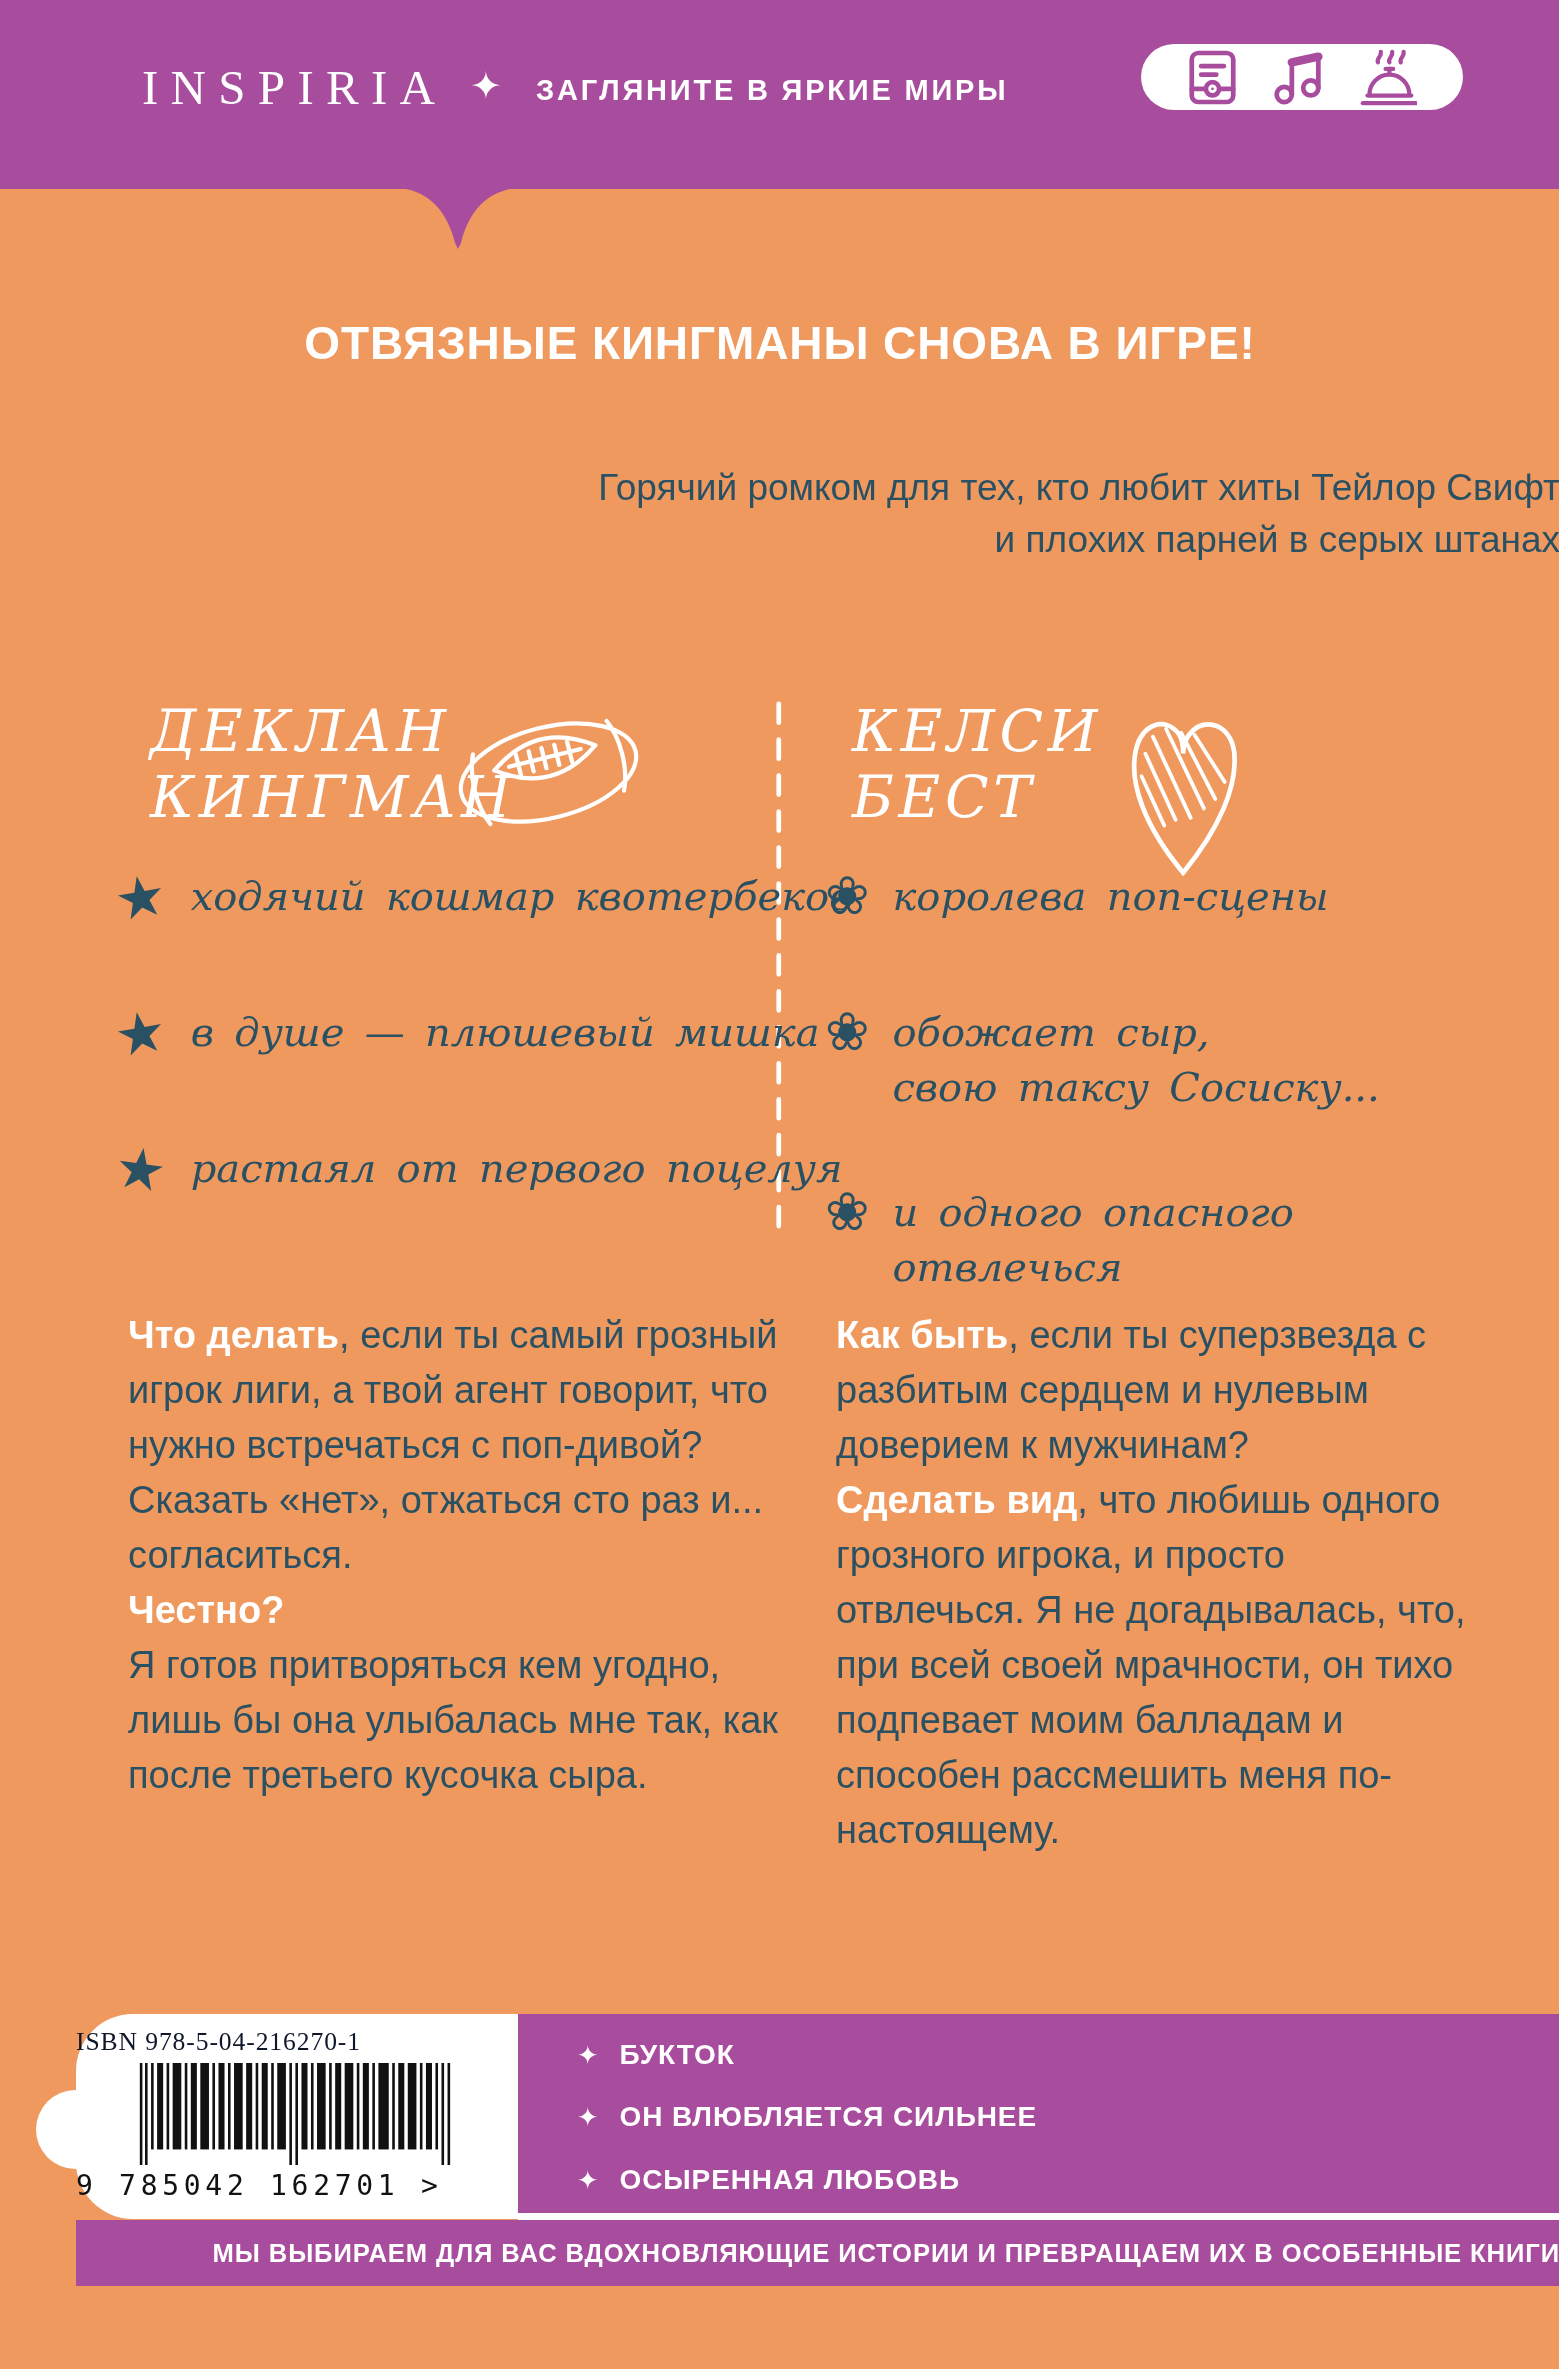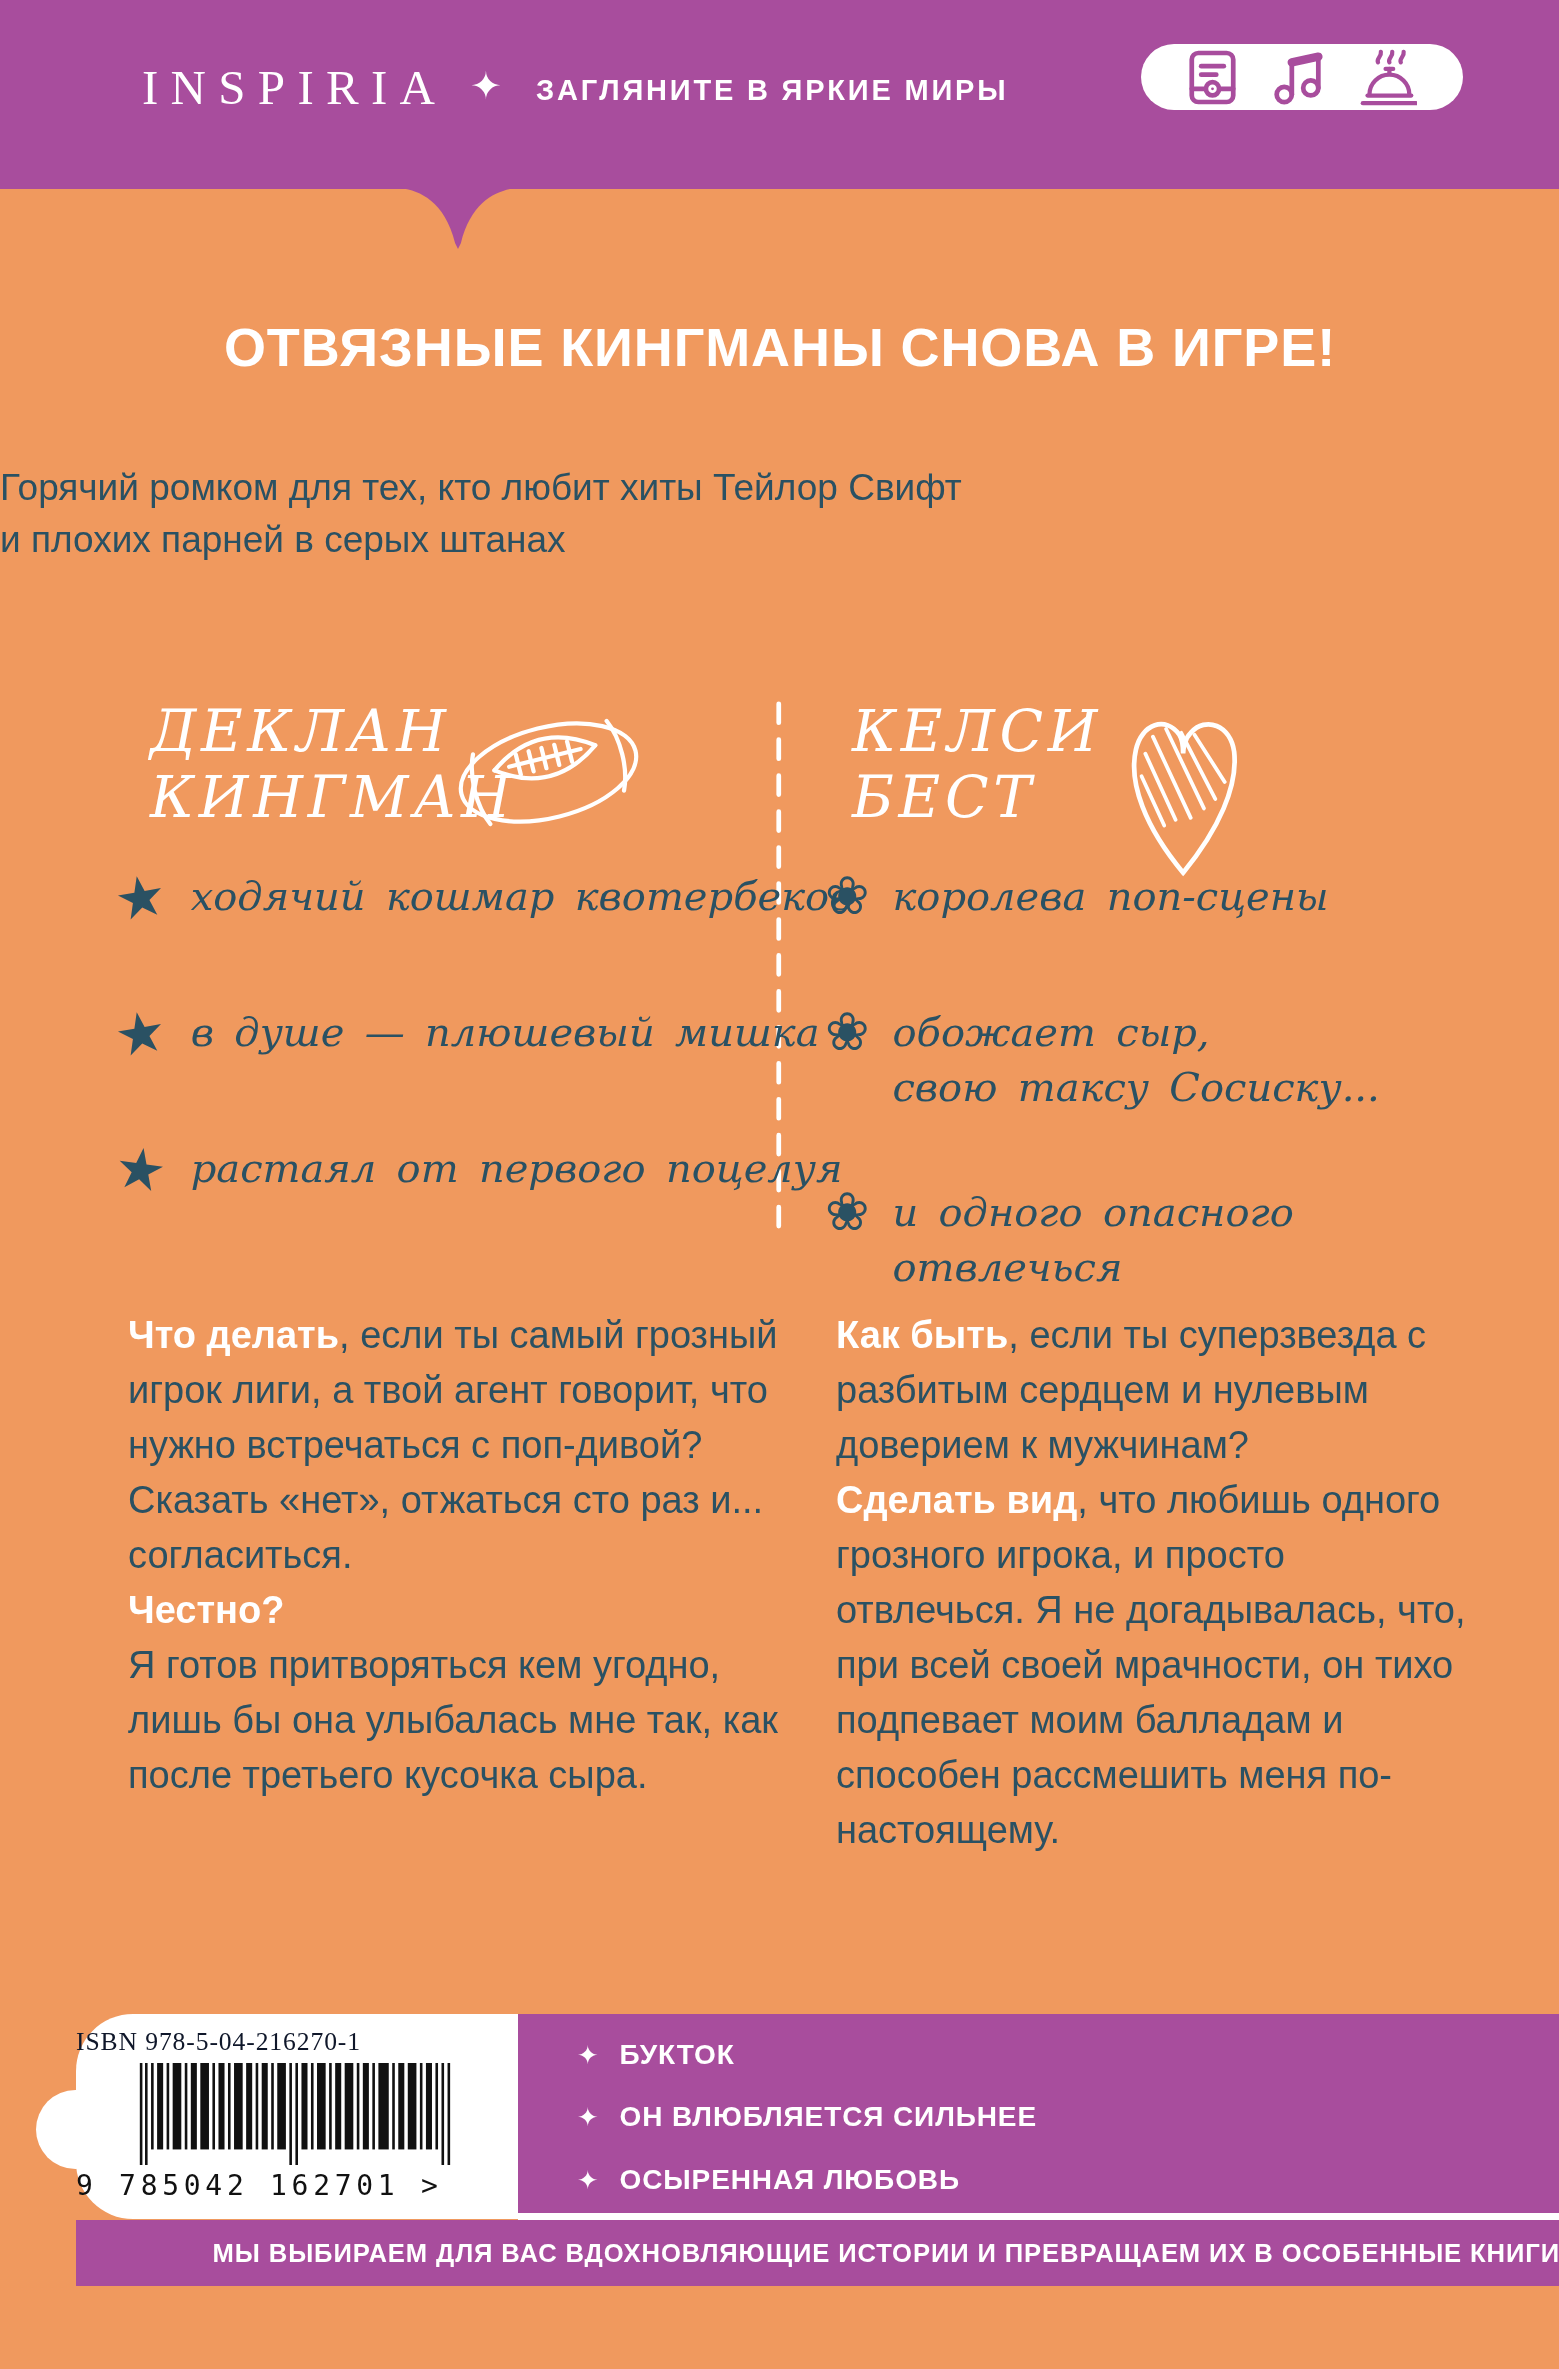--- a/index.html
+++ b/index.html
@@ -12,22 +12,22 @@
   .logo{left:142px;top:59px;color:#fff;font-family:"Liberation Serif",serif;
         font-size:49px;font-weight:400;letter-spacing:12.3px;}
   .hdr-sparkle{left:470px;top:64px;color:#fff;font-size:38px;font-family:"DejaVu Sans",sans-serif;}
   .tagline{left:536px;top:74px;color:#fff;font-size:29px;font-weight:700;letter-spacing:2.8px;}
   .pill{left:1141px;top:44px;width:322px;height:66px;background:#fff;border-radius:33px;
         display:flex;align-items:center;justify-content:center;gap:34px;}
   .pill svg{display:block;}
 
   
   .title{left:0;top:316px;width:1560px;text-align:center;color:#fff;
-         font-size:54px;font-weight:800;letter-spacing:0.9px;}
-  .subtitle{left:0;top:462px;width:1560px;text-align:left;color:#2A5163;
+         font-size:46px;font-weight:800;letter-spacing:0.9px;}
+  .subtitle{left:0;top:462px;width:1560px;text-align:right;color:#2A5163;
             font-size:37px;line-height:52px;font-weight:400;}
 
   
   .hand{font-family:"DejaVu Serif",serif;font-style:italic;}
   .profile-name{color:#fff;font-size:57px;line-height:66px;letter-spacing:4.7px;font-weight:400;}
   .bullet-row{display:flex;align-items:flex-start;}
   .bullet-glyph{color:#2A5163;font-family:"DejaVu Sans",sans-serif;font-style:normal;line-height:1;}
   .star{font-size:57px;transform:rotate(-10deg);}
   .flower{font-size:53px;}
   .bullet-text{color:#2A5163;font-size:40px;line-height:55px;word-spacing:7.6px;}

